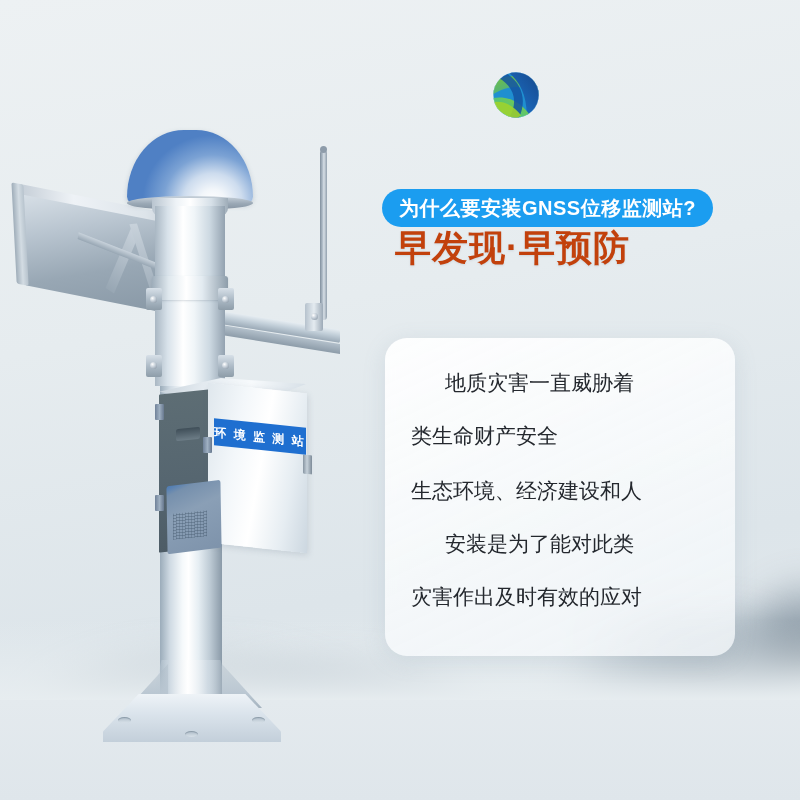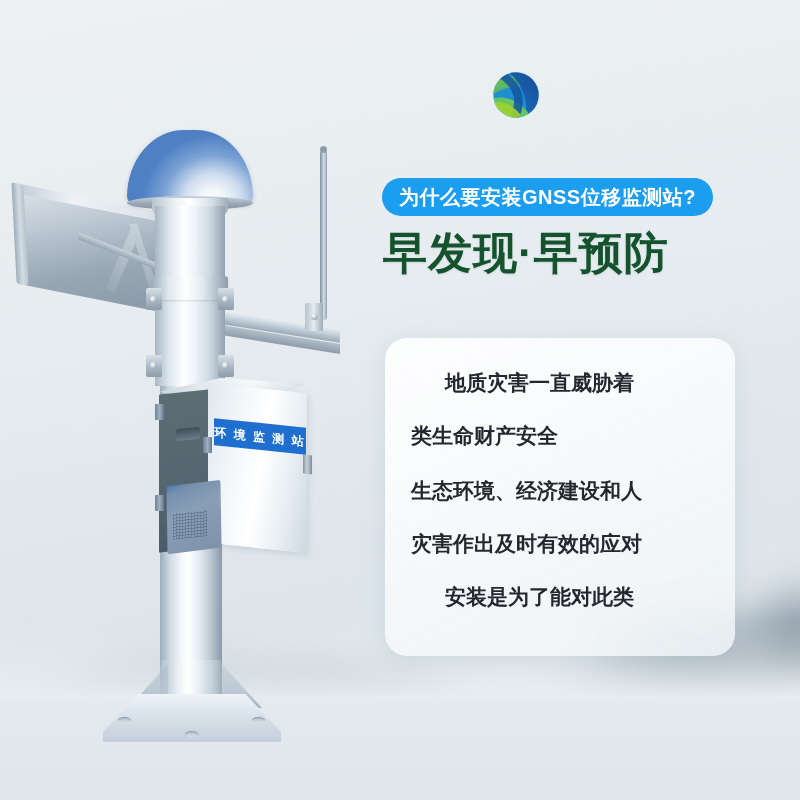--- a/index.html
+++ b/index.html
@@ -419,44 +419,44 @@
     right: -17px;
     font-size: 13px;
     font-weight: 400;
     color: #333;
     line-height: 1;
   }
 
   .banner {
     position: absolute;
     left: 382px;
-    top: 178px;
+    top: 189px;
     height: 38px;
     padding: 0 17px;
     border-radius: 19px;
     background: #1b9df0;
     display: flex;
     align-items: center;
     white-space: nowrap;
   }
   .banner span {
     color: #ffffff;
     font-size: 20px;
     font-weight: 700;
     letter-spacing: .5px;
     line-height: 1;
   }
 
   .headline {
     position: absolute;
-    left: 383px;
+    left: 395px;
     top: 228px;
-    font-size: 44px;
+    font-size: 36px;
     font-weight: 700;
-    color: #14532d;
+    color: #c2410c;
     letter-spacing: 1px;
     line-height: 1.12;
     white-space: nowrap;
     text-shadow: 0 1px 2px rgba(140,155,170,.25);
   }
 
   .info-card {
     position: absolute;
     left: 385px;
     top: 338px;
@@ -465,21 +465,21 @@
     border-radius: 22px;
     background: linear-gradient(155deg, rgba(255,255,255,.92) 0%, rgba(250,252,253,.86) 45%, rgba(242,246,249,.80) 100%);
     backdrop-filter: blur(6px);
     box-shadow: 0 5px 22px rgba(120,140,158,.17);
     padding: 34px 26px 0 26px;
     box-sizing: border-box;
   }
   .info-line {
     font-size: 21px;
     color: #24282e;
-    font-weight: 700;
+    font-weight: 400;
     line-height: 1;
     margin-bottom: 32px;
     white-space: nowrap;
   }
   .info-line.indent { padding-left: 34px; }
   .info-line.gap-lg { margin-bottom: 34px; }
 </style>
 </head>
 <body>
 
@@ -590,17 +590,17 @@
   <div class="banner">
     <span>为什么要安装GNSS位移监测站?</span>
   </div>
 
   <div class="headline">早发现·早预防</div>
 
   <div class="info-card">
     <div class="info-line indent">地质灾害一直威胁着</div>
     <div class="info-line gap-lg">类生命财产安全</div>
     <div class="info-line">生态环境、经济建设和人</div>
+    <div class="info-line indent">安装是为了能对此类</div>
     <div class="info-line">灾害作出及时有效的应对</div>
-    <div class="info-line indent">安装是为了能对此类</div>
   </div>
 
 </div>
 
 </body></html>

